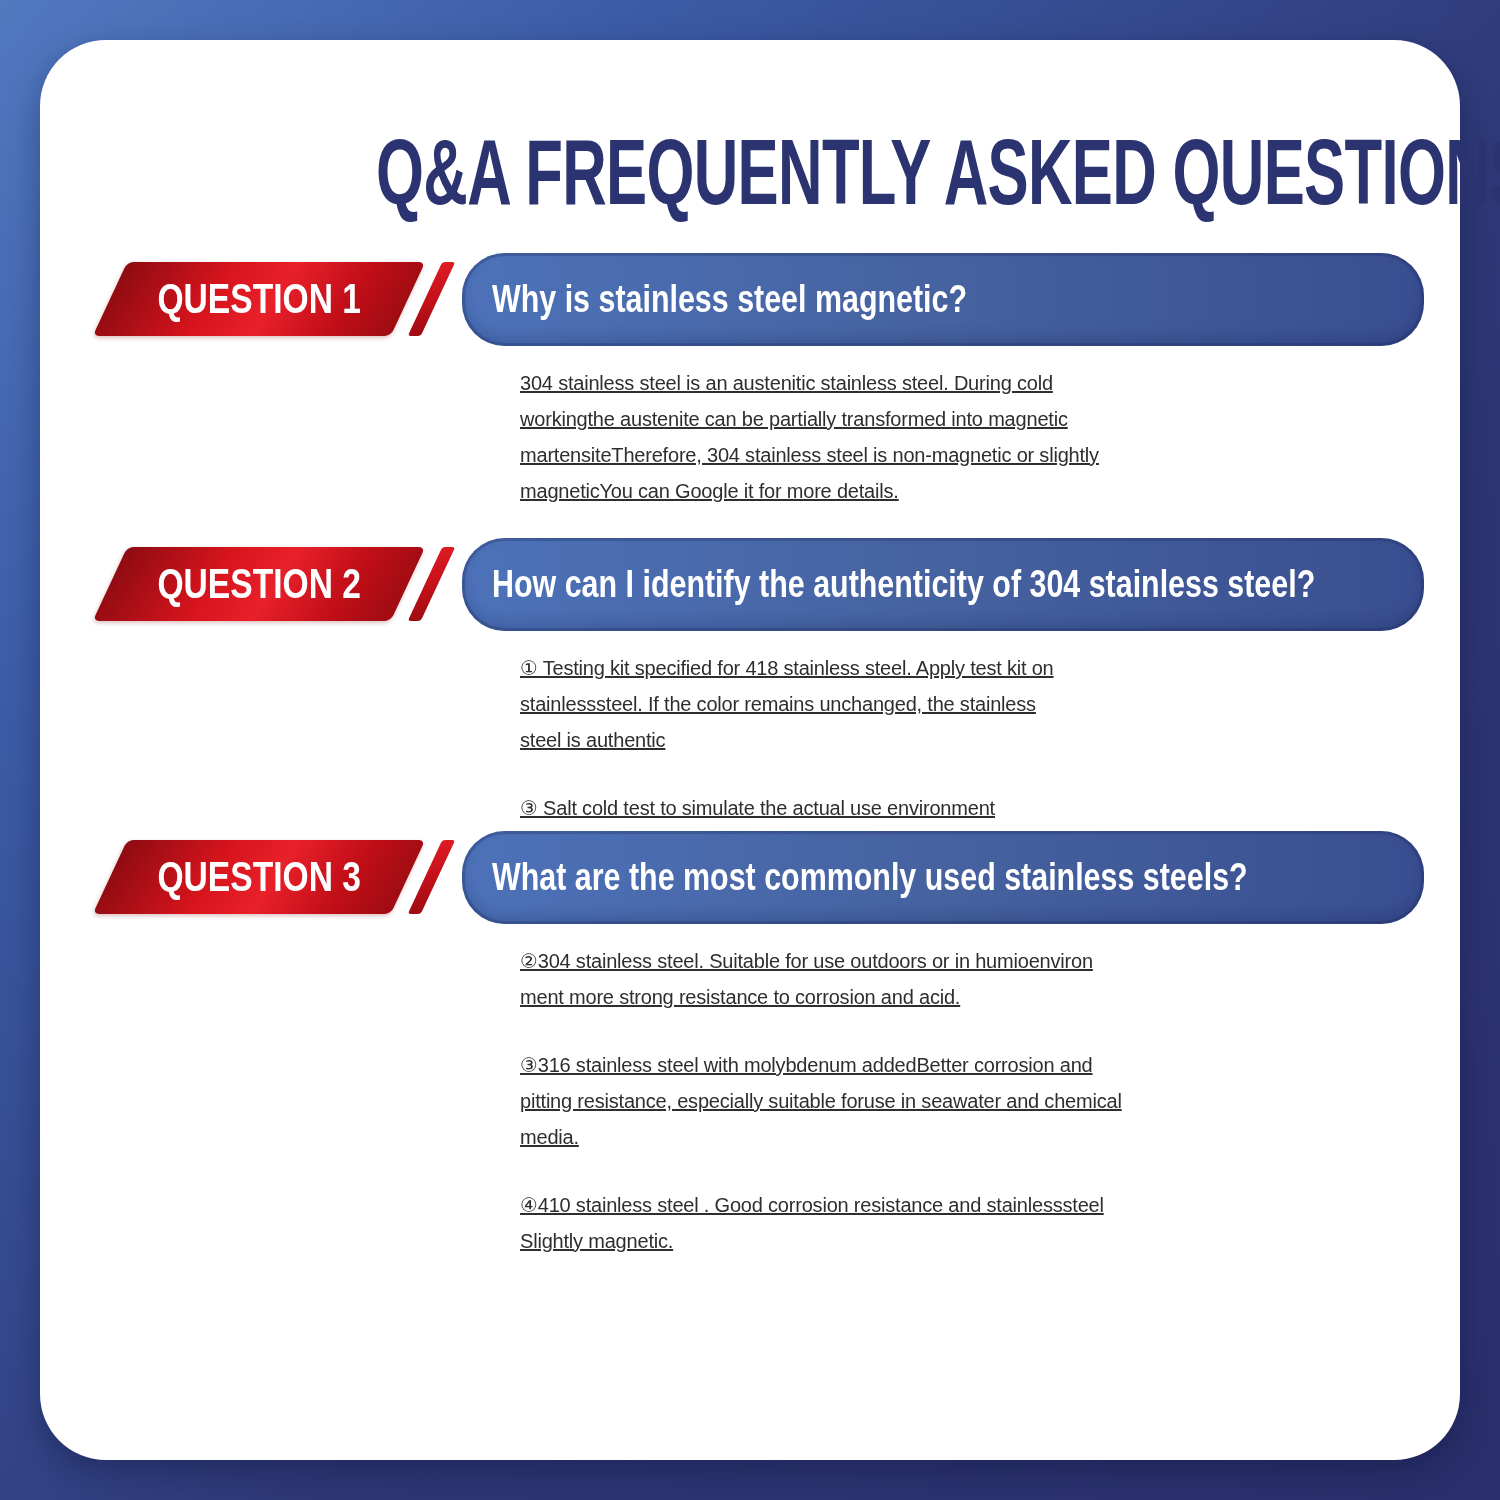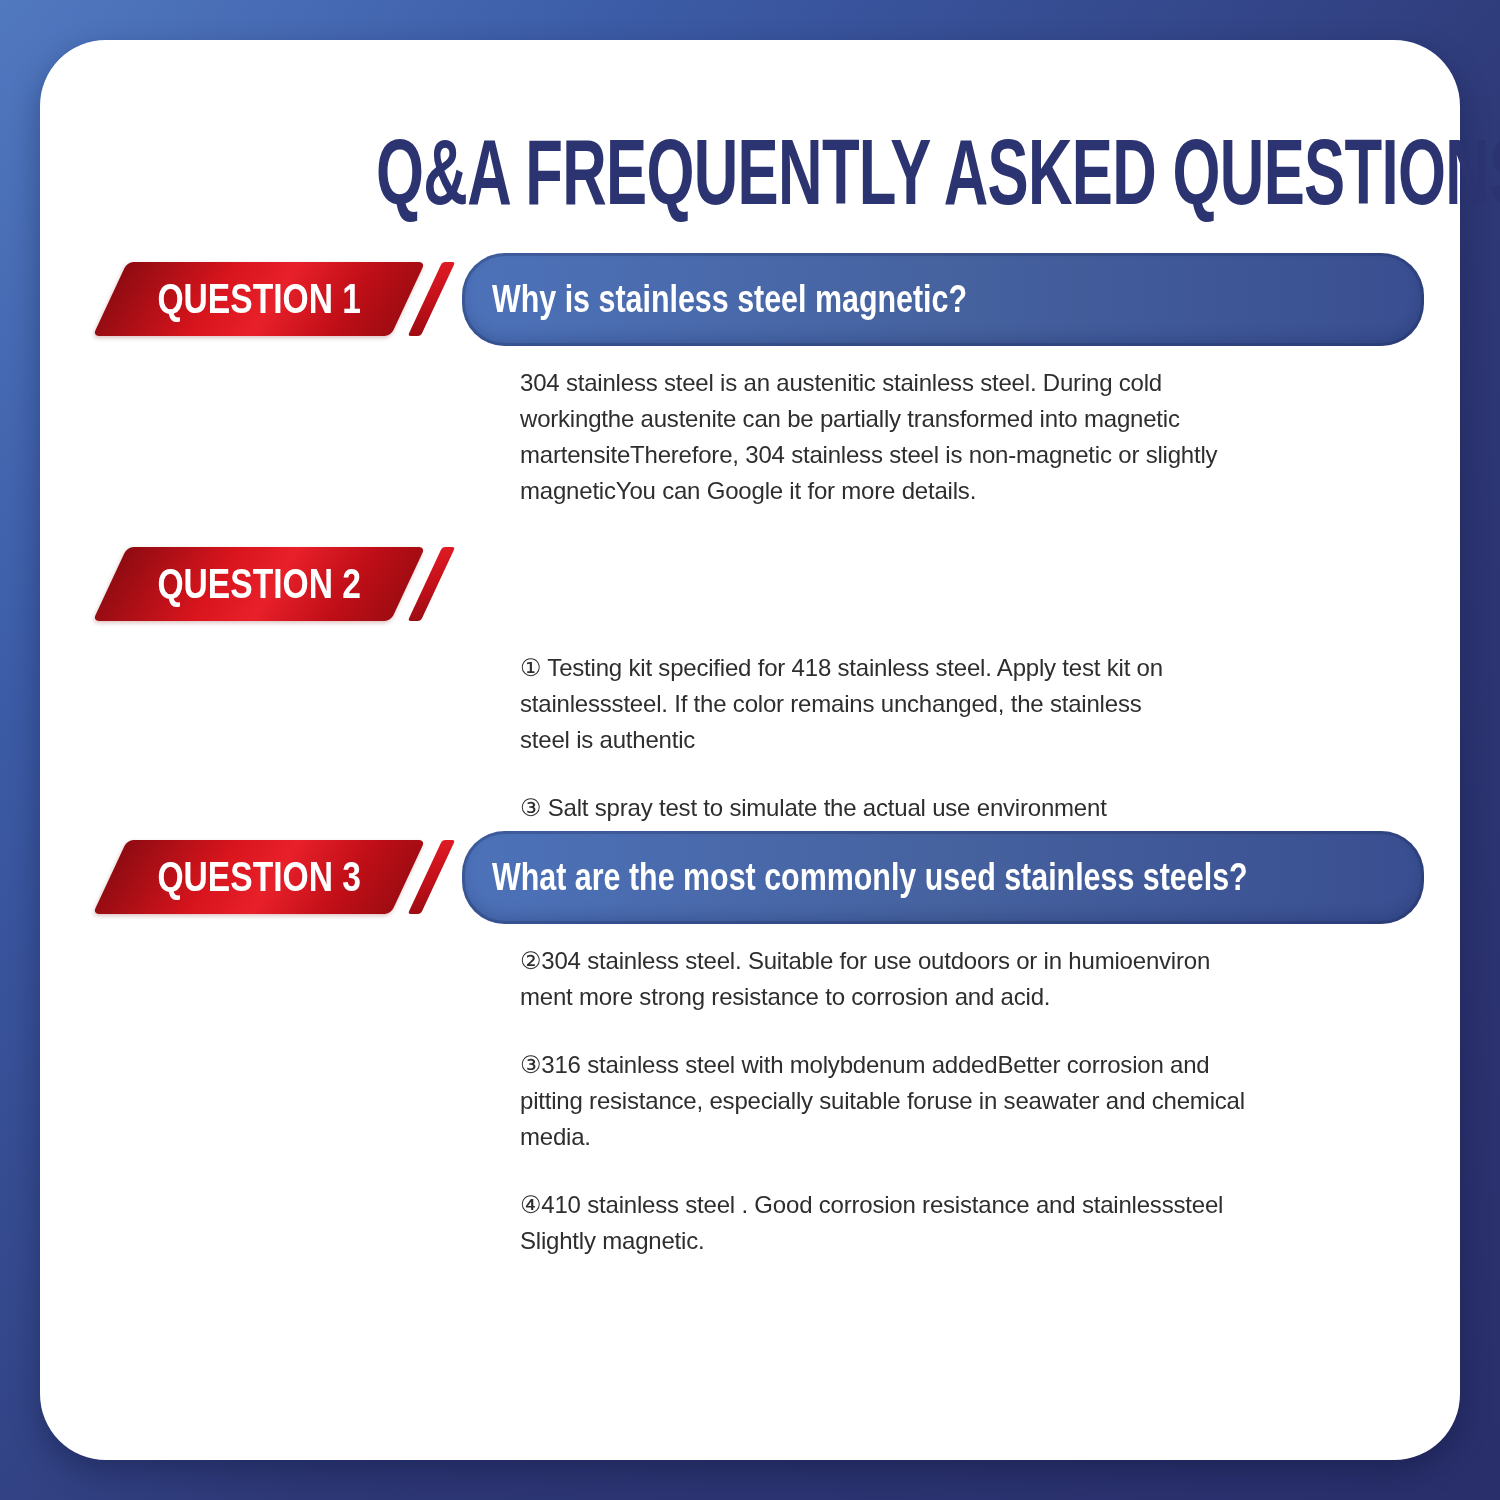--- a/index.html
+++ b/index.html
@@ -58,23 +58,24 @@
     padding: 0 30px; box-sizing: border-box;
     overflow: hidden;
   }
   .banner-text {
     color: #ffffff; font-size: 39px; font-weight: bold; white-space: nowrap;
     display: inline-block; transform: scaleX(0.78); transform-origin: left center;
   }
   .answers { margin: 23px 0 0 428px; }
   .answer {
     margin: 0 0 32px;
-    font-size: 24px; line-height: 36px;
+    font-size: 20px; line-height: 36px;
     color: #2e2e2e; letter-spacing: -0.2px;
     white-space: pre-line;
+    text-decoration: underline;
   }
   .answer:last-child { margin-bottom: 0; }
 </style>
 </head>
 <body>
 
 <div class="card">
 
   <h1 class="title"><span>Q&amp;A FREQUENTLY ASKED QUESTIONS</span></h1>
 
@@ -92,26 +93,29 @@
 workingthe austenite can be partially transformed into magnetic
 martensiteTherefore, 304 stainless steel is non-magnetic or slightly
 magneticYou can Google it for more details.</p>
   </div>
 
   <div class="qa-row row-q2">
     <div class="badge">
       <span class="badge-text">QUESTION 2</span>
     </div>
     <div class="slash"></div>
+    <div class="banner">
+      <span class="banner-text" style="transform: scaleX(0.78);">How can I identify the authenticity of 304 stainless steel?</span>
+    </div>
   </div>
   <div class="answers">
     <p class="answer">① Testing kit specified for 418 stainless steel. Apply test kit on
 stainlesssteel. If the color remains unchanged, the stainless
 steel is authentic</p>
-    <p class="answer">③ Salt spray test to simulate the actual use environment</p>
+    <p class="answer">③ Salt cold test to simulate the actual use environment</p>
   </div>
 
   <div class="qa-row row-q3">
     <div class="badge">
       <span class="badge-text">QUESTION 3</span>
     </div>
     <div class="slash"></div>
     <div class="banner">
       <span class="banner-text" style="transform: scaleX(0.78);">What are the most commonly used stainless steels?</span>
     </div>

